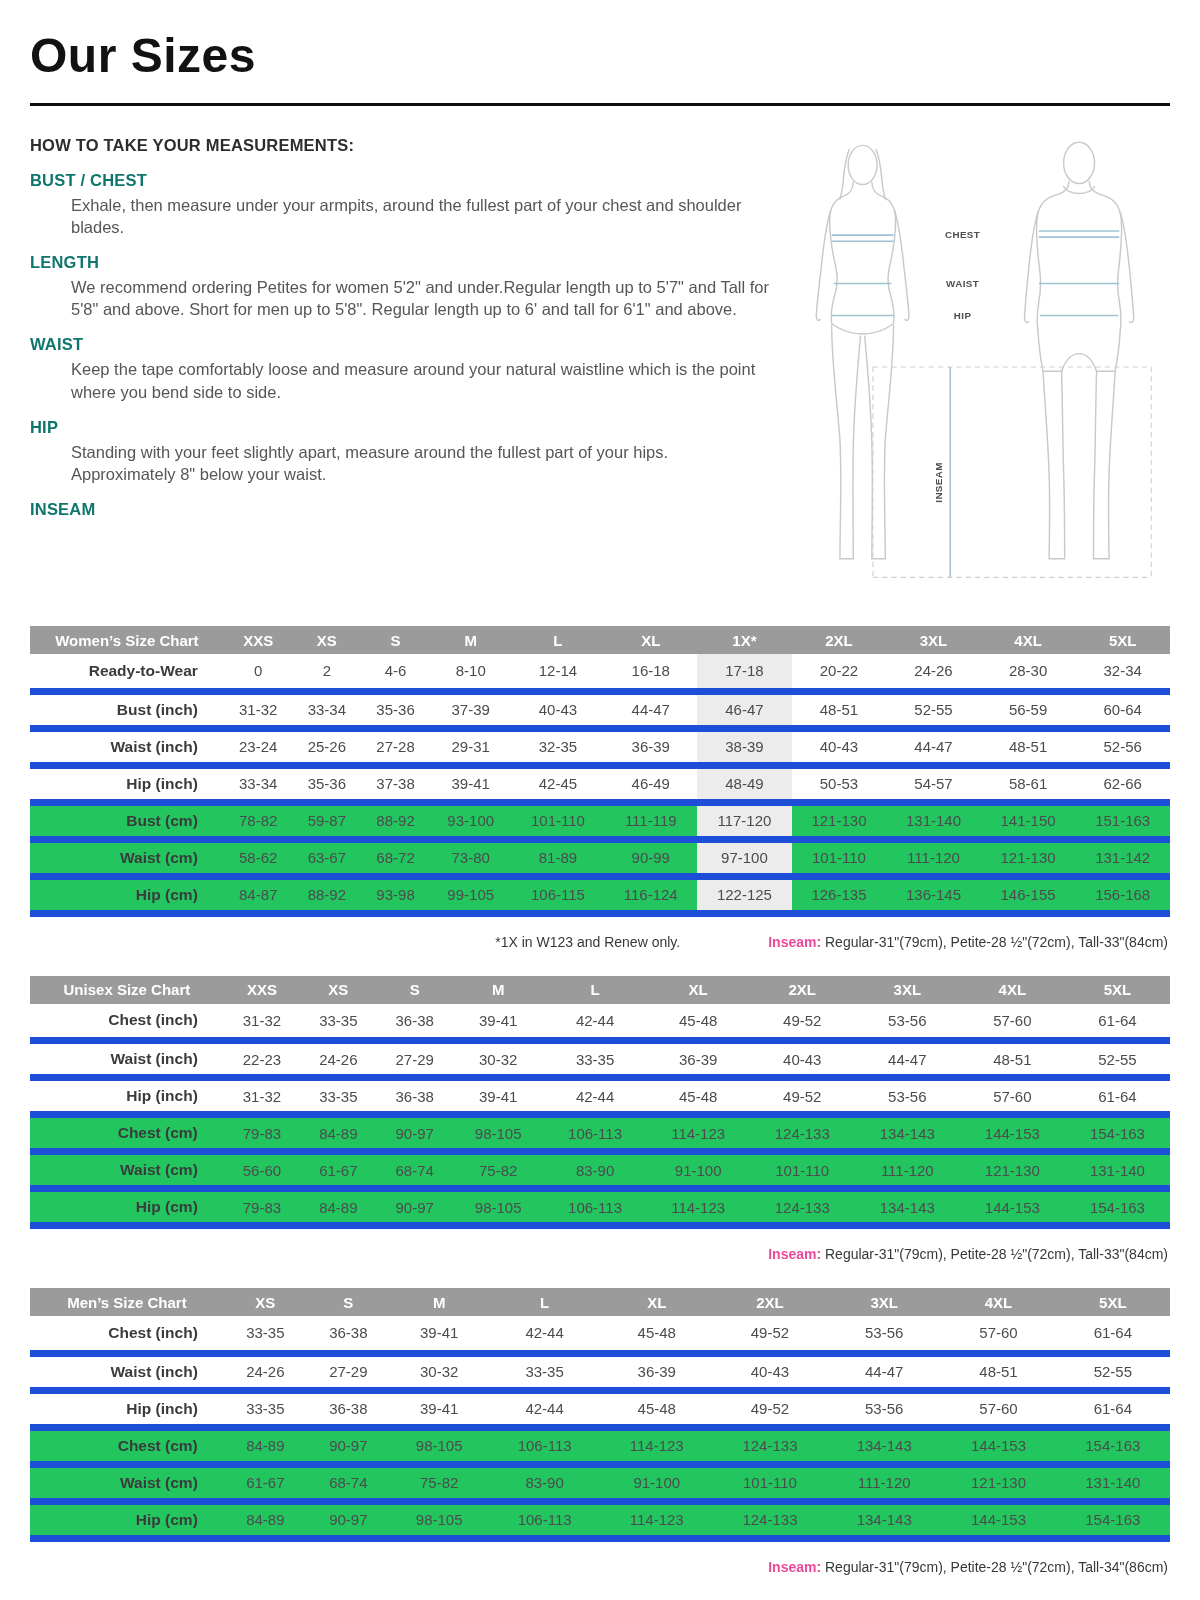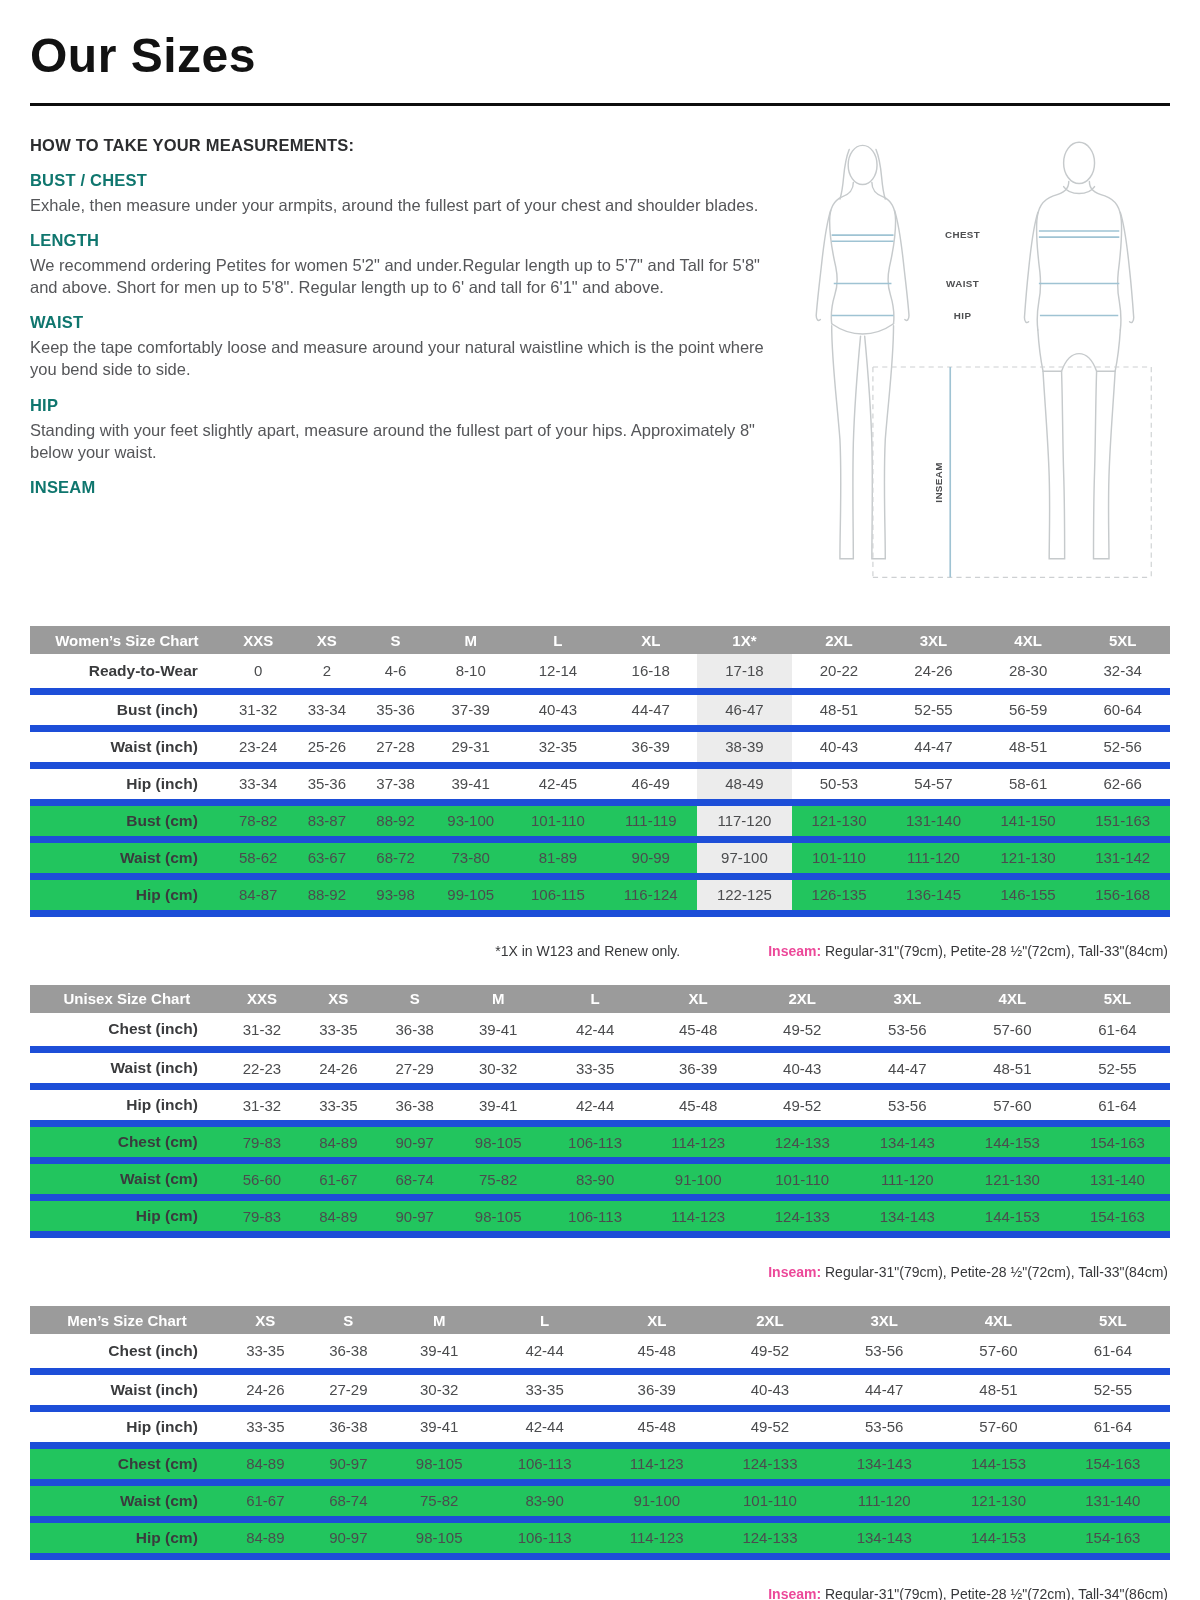--- a/index.html
+++ b/index.html
@@ -42,20 +42,21 @@
     font-size: 16.5px;
     font-weight: bold;
     color: #0f766e;
     letter-spacing: 0.2px;
     margin-bottom: 4px;
   }
   .section p {
     font-size: 16.5px;
     line-height: 1.34;
     color: #555659;
+    margin-left: 41px;
   }
   .figure { flex: 1; display: flex; justify-content: center; margin-top: -4px; }
 
   
   .chart-section { margin-top: 26px; }
   table {
     width: 100%;
     border-collapse: collapse;
     font-size: 15px;
   }
@@ -84,21 +85,21 @@
   }
   tbody td.hl { background: #ececec; }
 
   .footnotes {
     display: flex;
     justify-content: flex-end;
     align-items: baseline;
     gap: 88px;
     font-size: 14px;
     color: #37383a;
-    margin: 26px 2px 4px;
+    margin: 17px 2px 4px;
   }
   .footnotes b { color: #ec4899; }
 </style>
 </head>
 <body>
 
 <div class="page">
 
   <h1>Our Sizes</h1>
   <hr class="rule">
@@ -250,21 +251,21 @@
             <td>46-49</td>
             <td class="hl">48-49</td>
             <td>50-53</td>
             <td>54-57</td>
             <td>58-61</td>
             <td>62-66</td>
           </tr>
           <tr class="shaded">
             <th>Bust (cm)</th>
             <td>78-82</td>
-            <td>83-87</td>
+            <td>59-87</td>
             <td>88-92</td>
             <td>93-100</td>
             <td>101-110</td>
             <td>111-119</td>
             <td class="hl">117-120</td>
             <td>121-130</td>
             <td>131-140</td>
             <td>141-150</td>
             <td>151-163</td>
           </tr>

